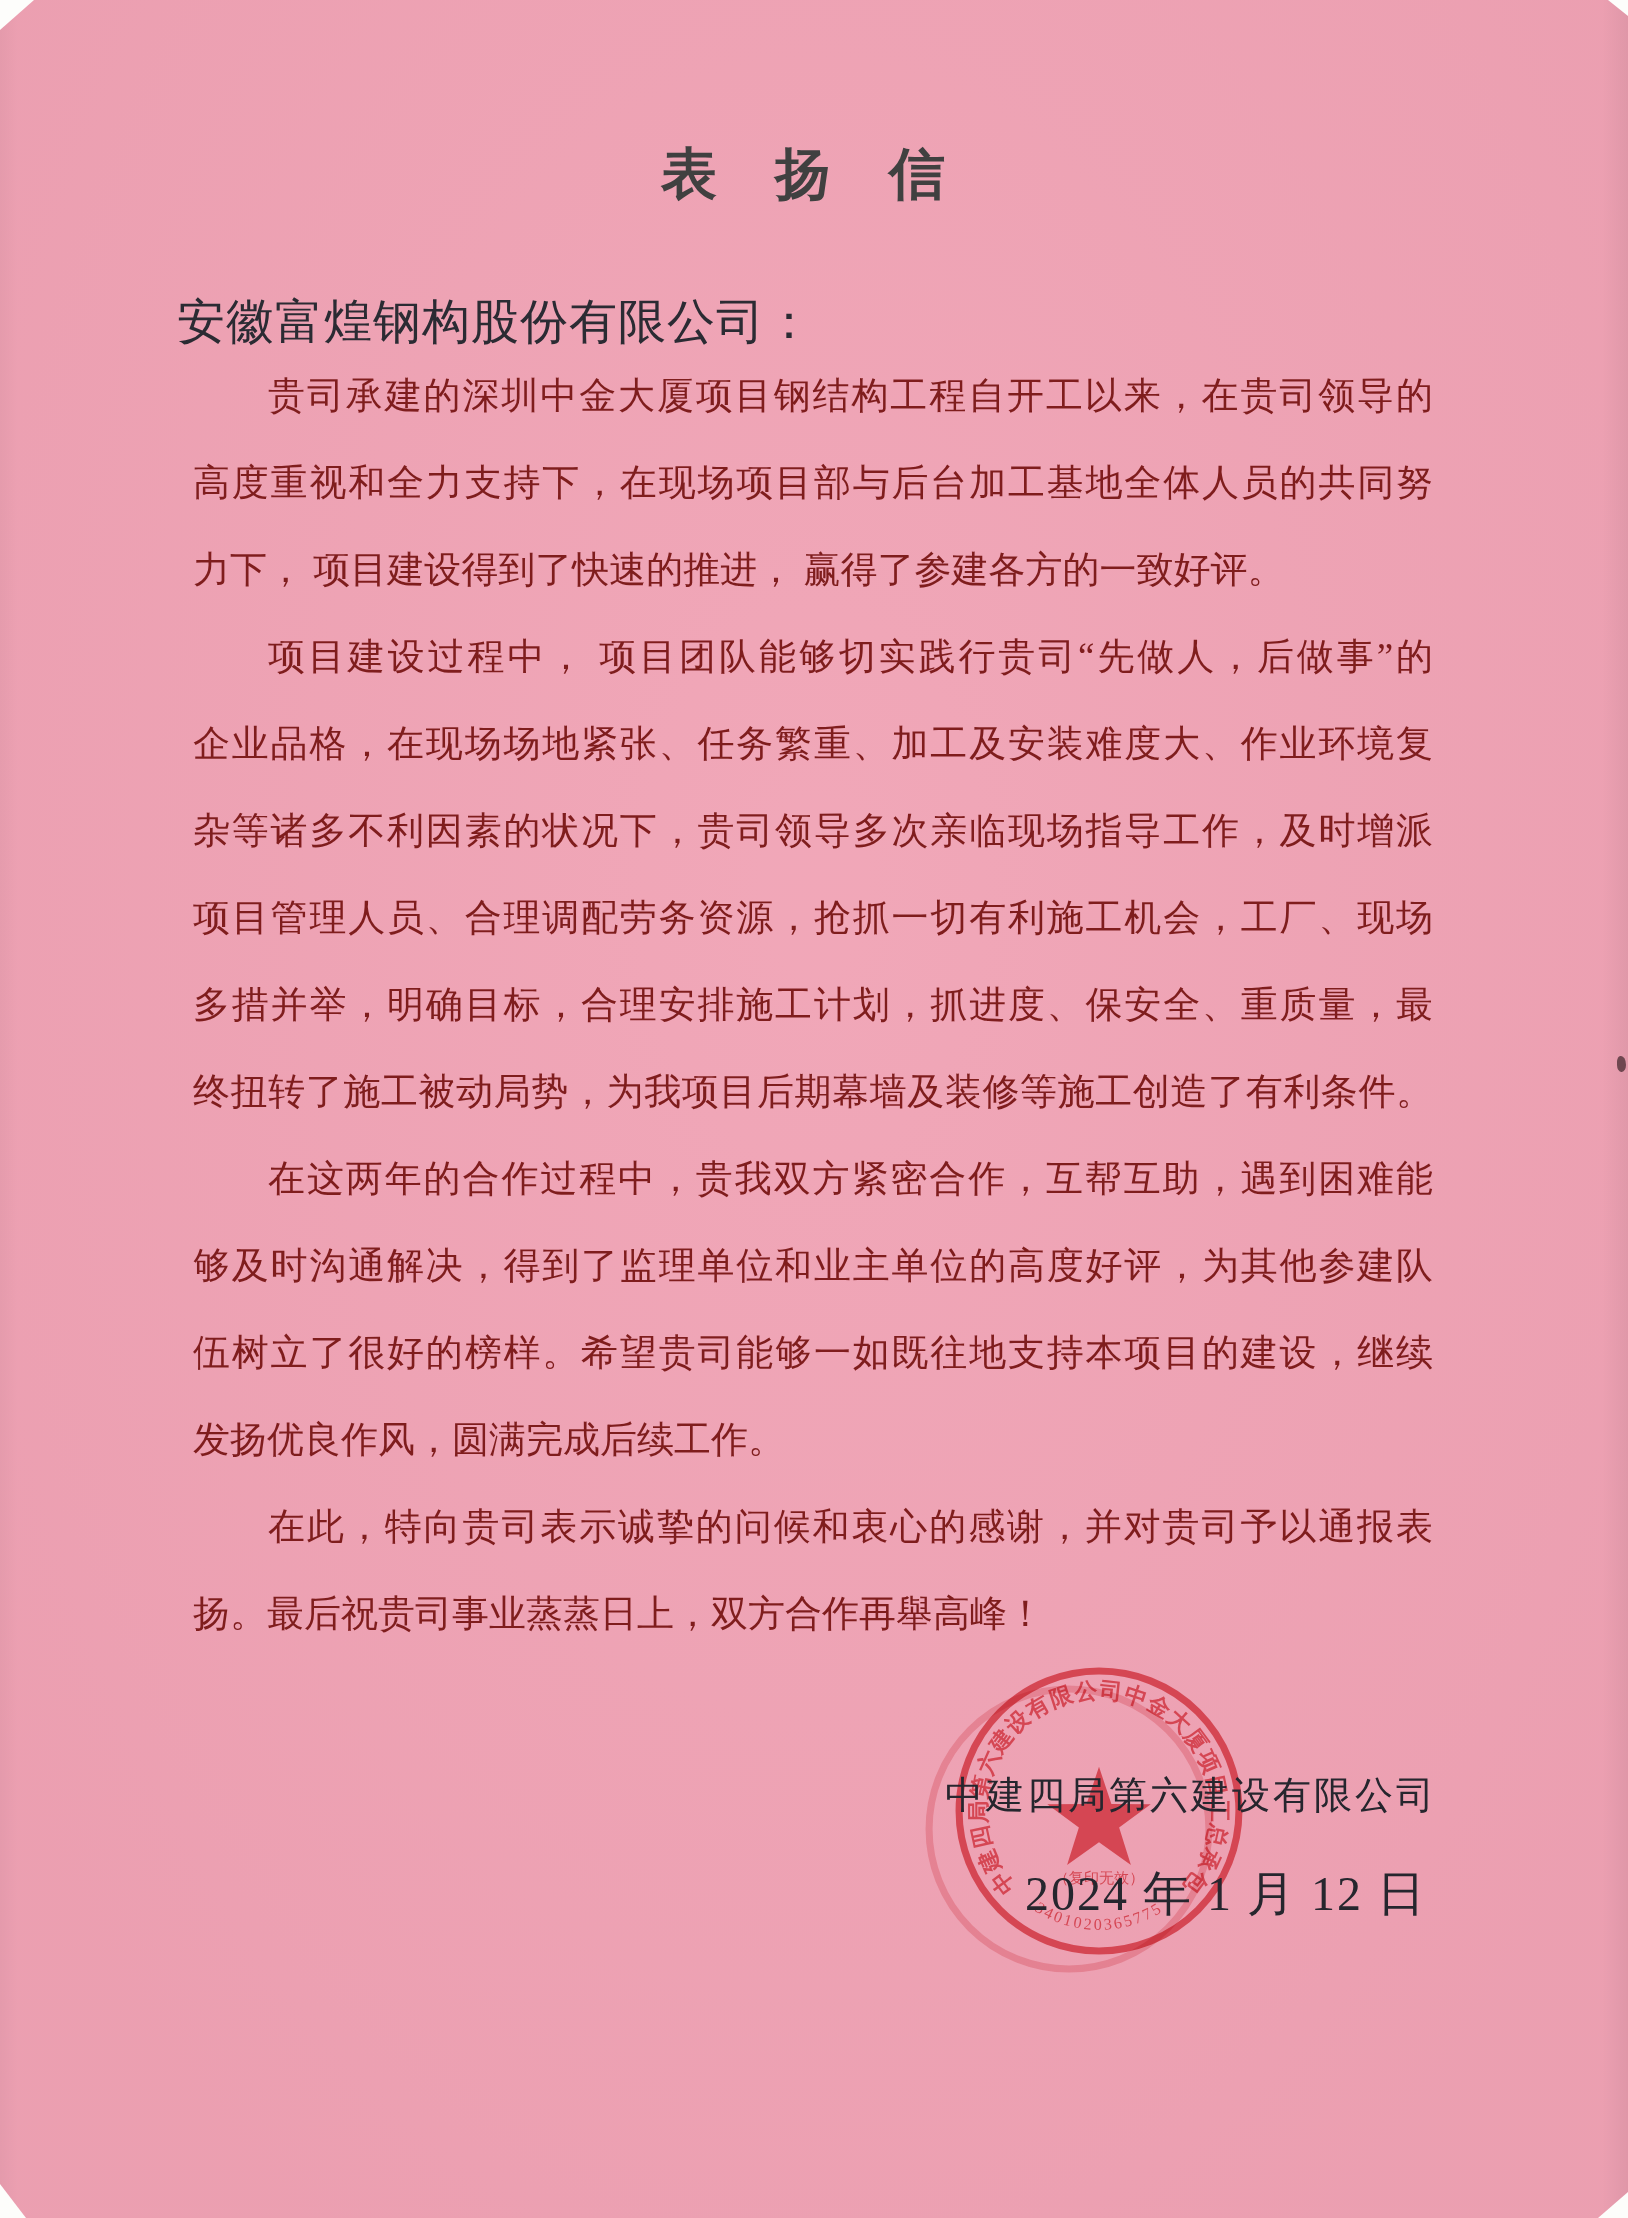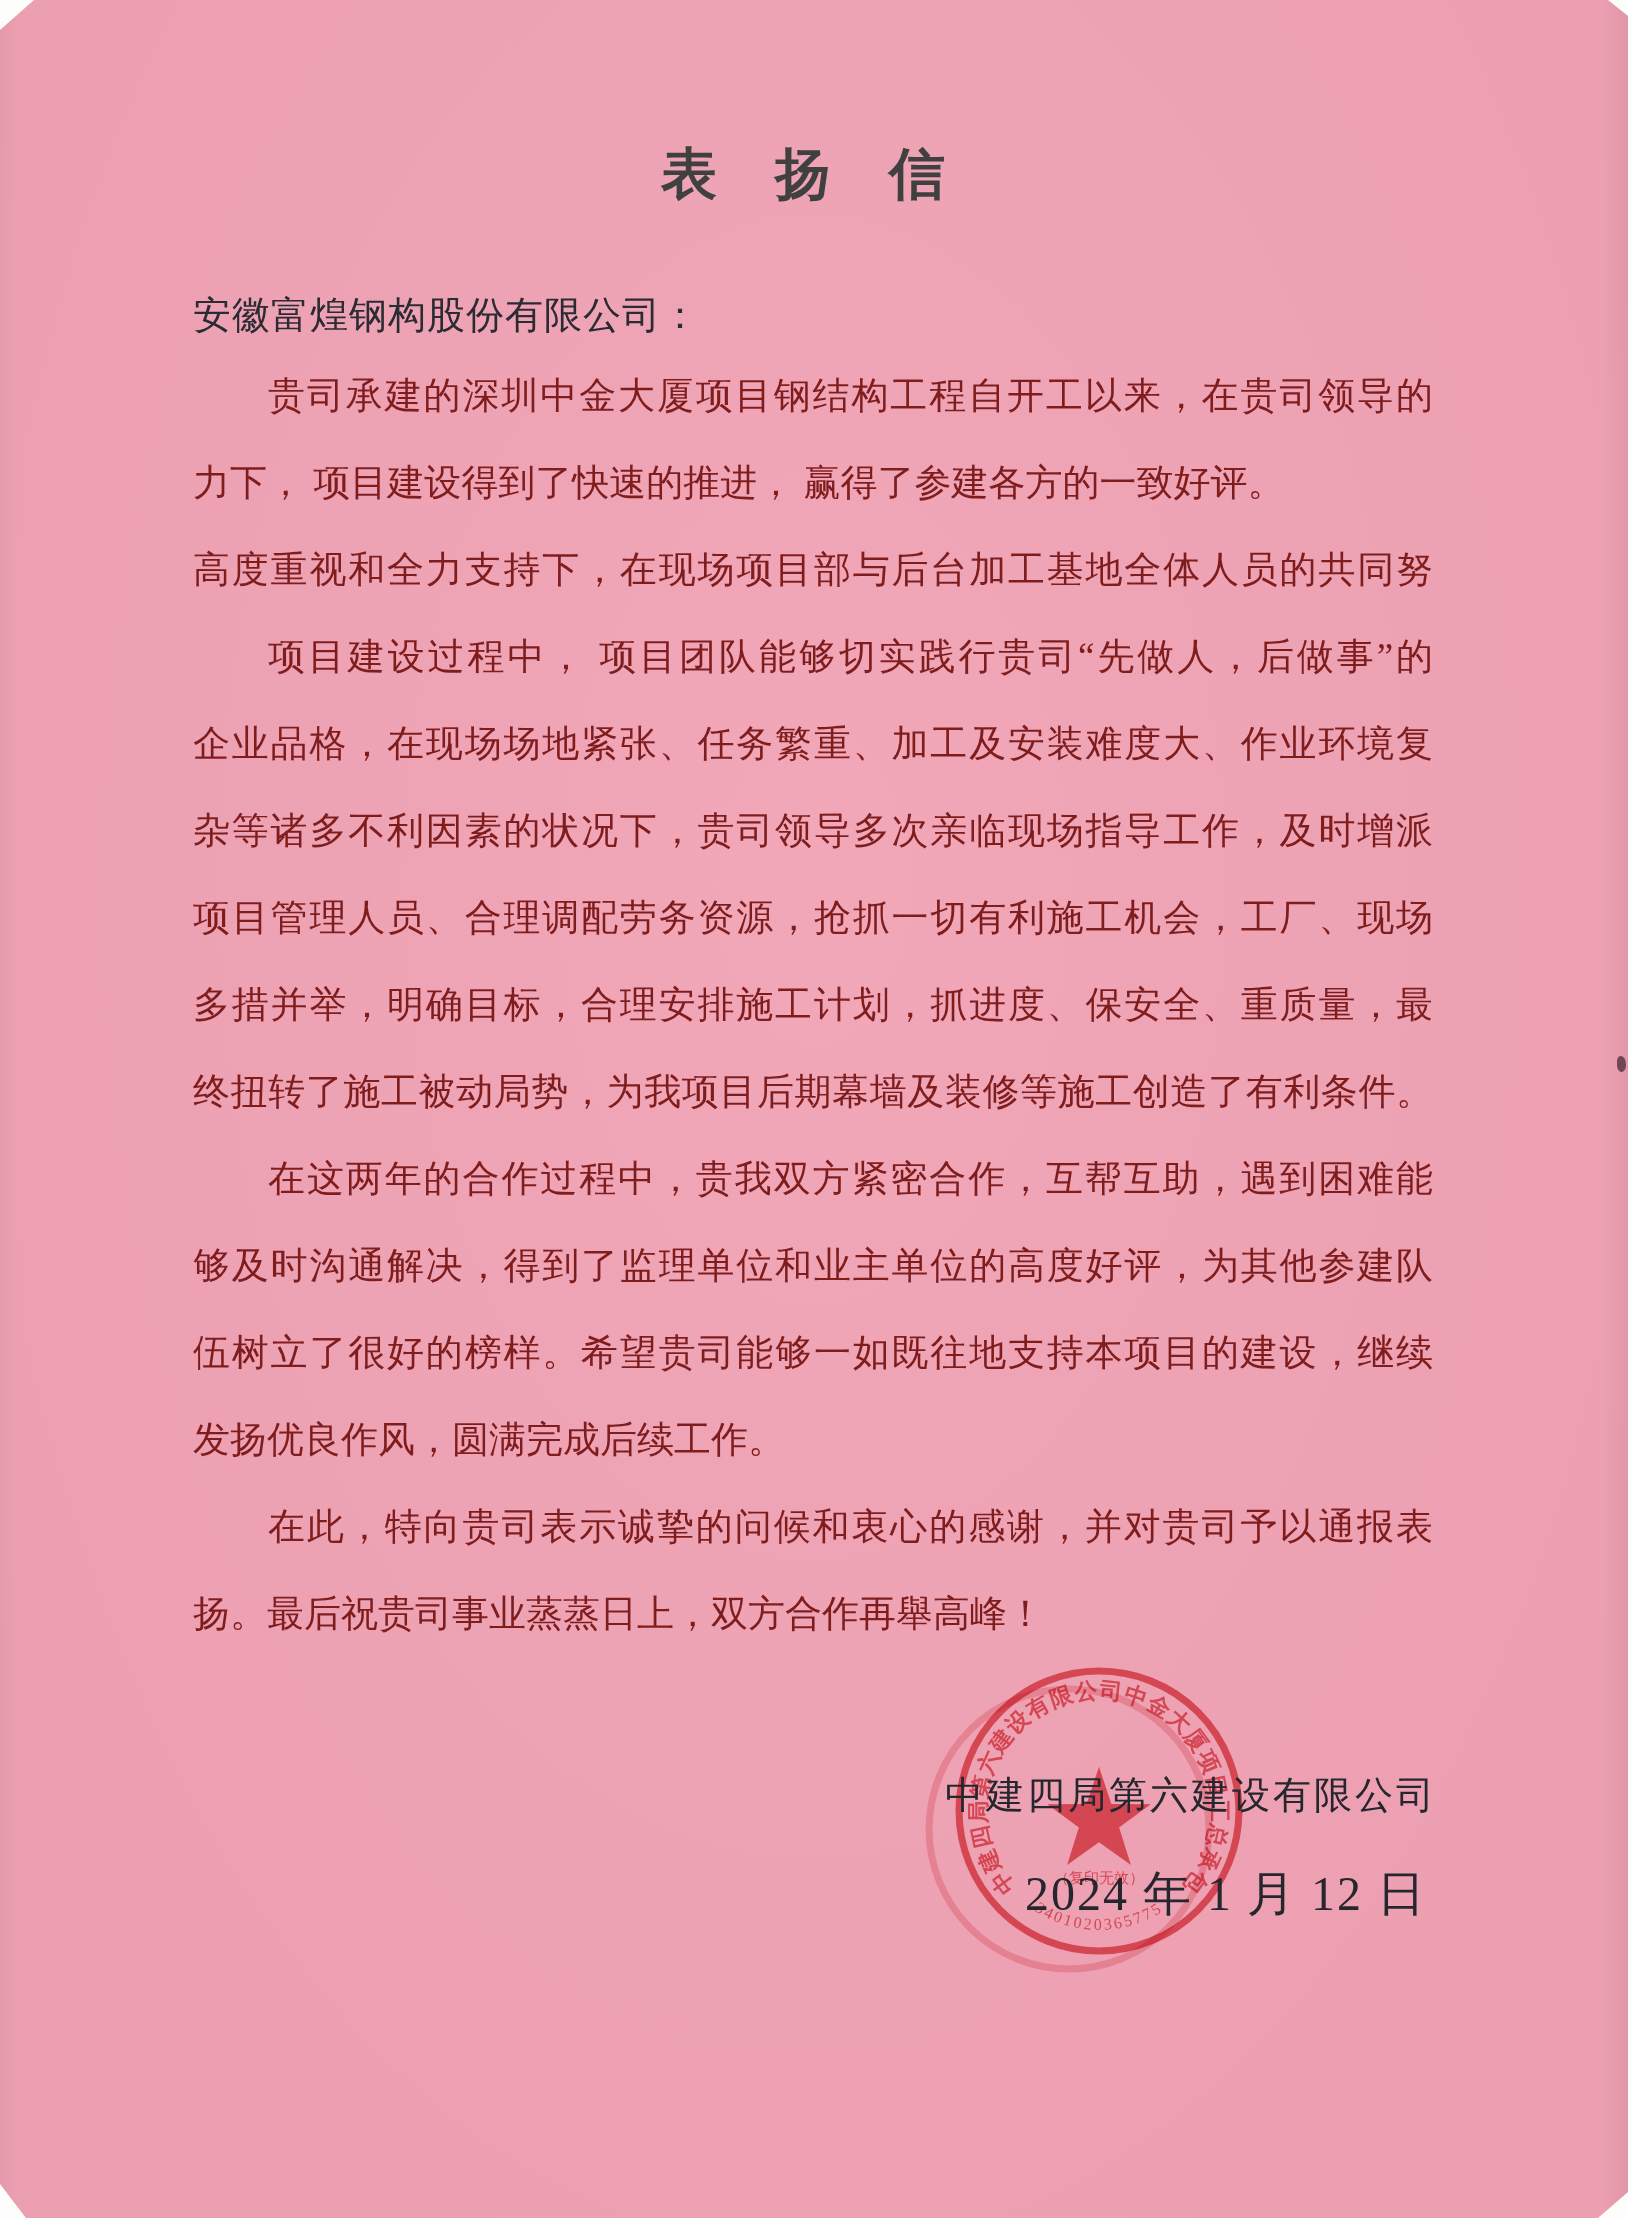--- a/index.html
+++ b/index.html
@@ -17,22 +17,22 @@
       linear-gradient(270deg, rgba(0,0,0,0.05) 0px, rgba(0,0,0,0) 26px),
       #f0a2b4;
   }
   .title {
     position:absolute; top:146px; left:0; width:100%;
     text-align:center;
     font-size:56px; font-weight:bold; color:#404040;
     letter-spacing:22px; line-height:1;
   }
   .salutation {
-    position:absolute; left:193px; top:290px;
-    font-size:38px; color:#2b2b33; letter-spacing:1px;
+    position:absolute; left:177px; top:290px;
+    font-size:48px; color:#2b2b33; letter-spacing:1px;
   }
   .body-lines {
     position:absolute; left:193px; top:352px; width:1240px;
   }
   .bline {
     height:87px; line-height:87px;
     font-size:37px; color:#7f1d1d;
     white-space:nowrap;
   }
   .bline.fill { white-space:normal; text-align:justify; text-align-last:justify; }
@@ -68,22 +68,22 @@
 <body>
 
 <div class="paper"></div>
 
 <div class="title">表 扬 信</div>
 
 <div class="salutation">安徽富煌钢构股份有限公司：</div>
 
 <div class="body-lines">
     <div class="bline fill ind">贵司承建的深圳中金大厦项目钢结构工程自开工以来，在贵司领导的</div>
+    <div class="bline fill">高度重视和全力支持下，在现场项目部与后台加工基地全体人员的共同努</div>
     <div class="bline">力下， 项目建设得到了快速的推进， 赢得了参建各方的一致好评。</div>
-    <div class="bline fill">高度重视和全力支持下，在现场项目部与后台加工基地全体人员的共同努</div>
     <div class="bline fill ind">项目建设过程中， 项目团队能够切实践行贵司“先做人，后做事”的</div>
     <div class="bline fill">企业品格，在现场场地紧张、任务繁重、加工及安装难度大、作业环境复</div>
     <div class="bline fill">杂等诸多不利因素的状况下，贵司领导多次亲临现场指导工作，及时增派</div>
     <div class="bline fill">项目管理人员、合理调配劳务资源，抢抓一切有利施工机会，工厂、现场</div>
     <div class="bline fill">多措并举，明确目标，合理安排施工计划，抓进度、保安全、重质量，最</div>
     <div class="bline fill">终扭转了施工被动局势，为我项目后期幕墙及装修等施工创造了有利条件。</div>
     <div class="bline fill ind">在这两年的合作过程中，贵我双方紧密合作，互帮互助，遇到困难能</div>
     <div class="bline fill">够及时沟通解决，得到了监理单位和业主单位的高度好评，为其他参建队</div>
     <div class="bline fill">伍树立了很好的榜样。希望贵司能够一如既往地支持本项目的建设，继续</div>
     <div class="bline">发扬优良作风，圆满完成后续工作。</div>

